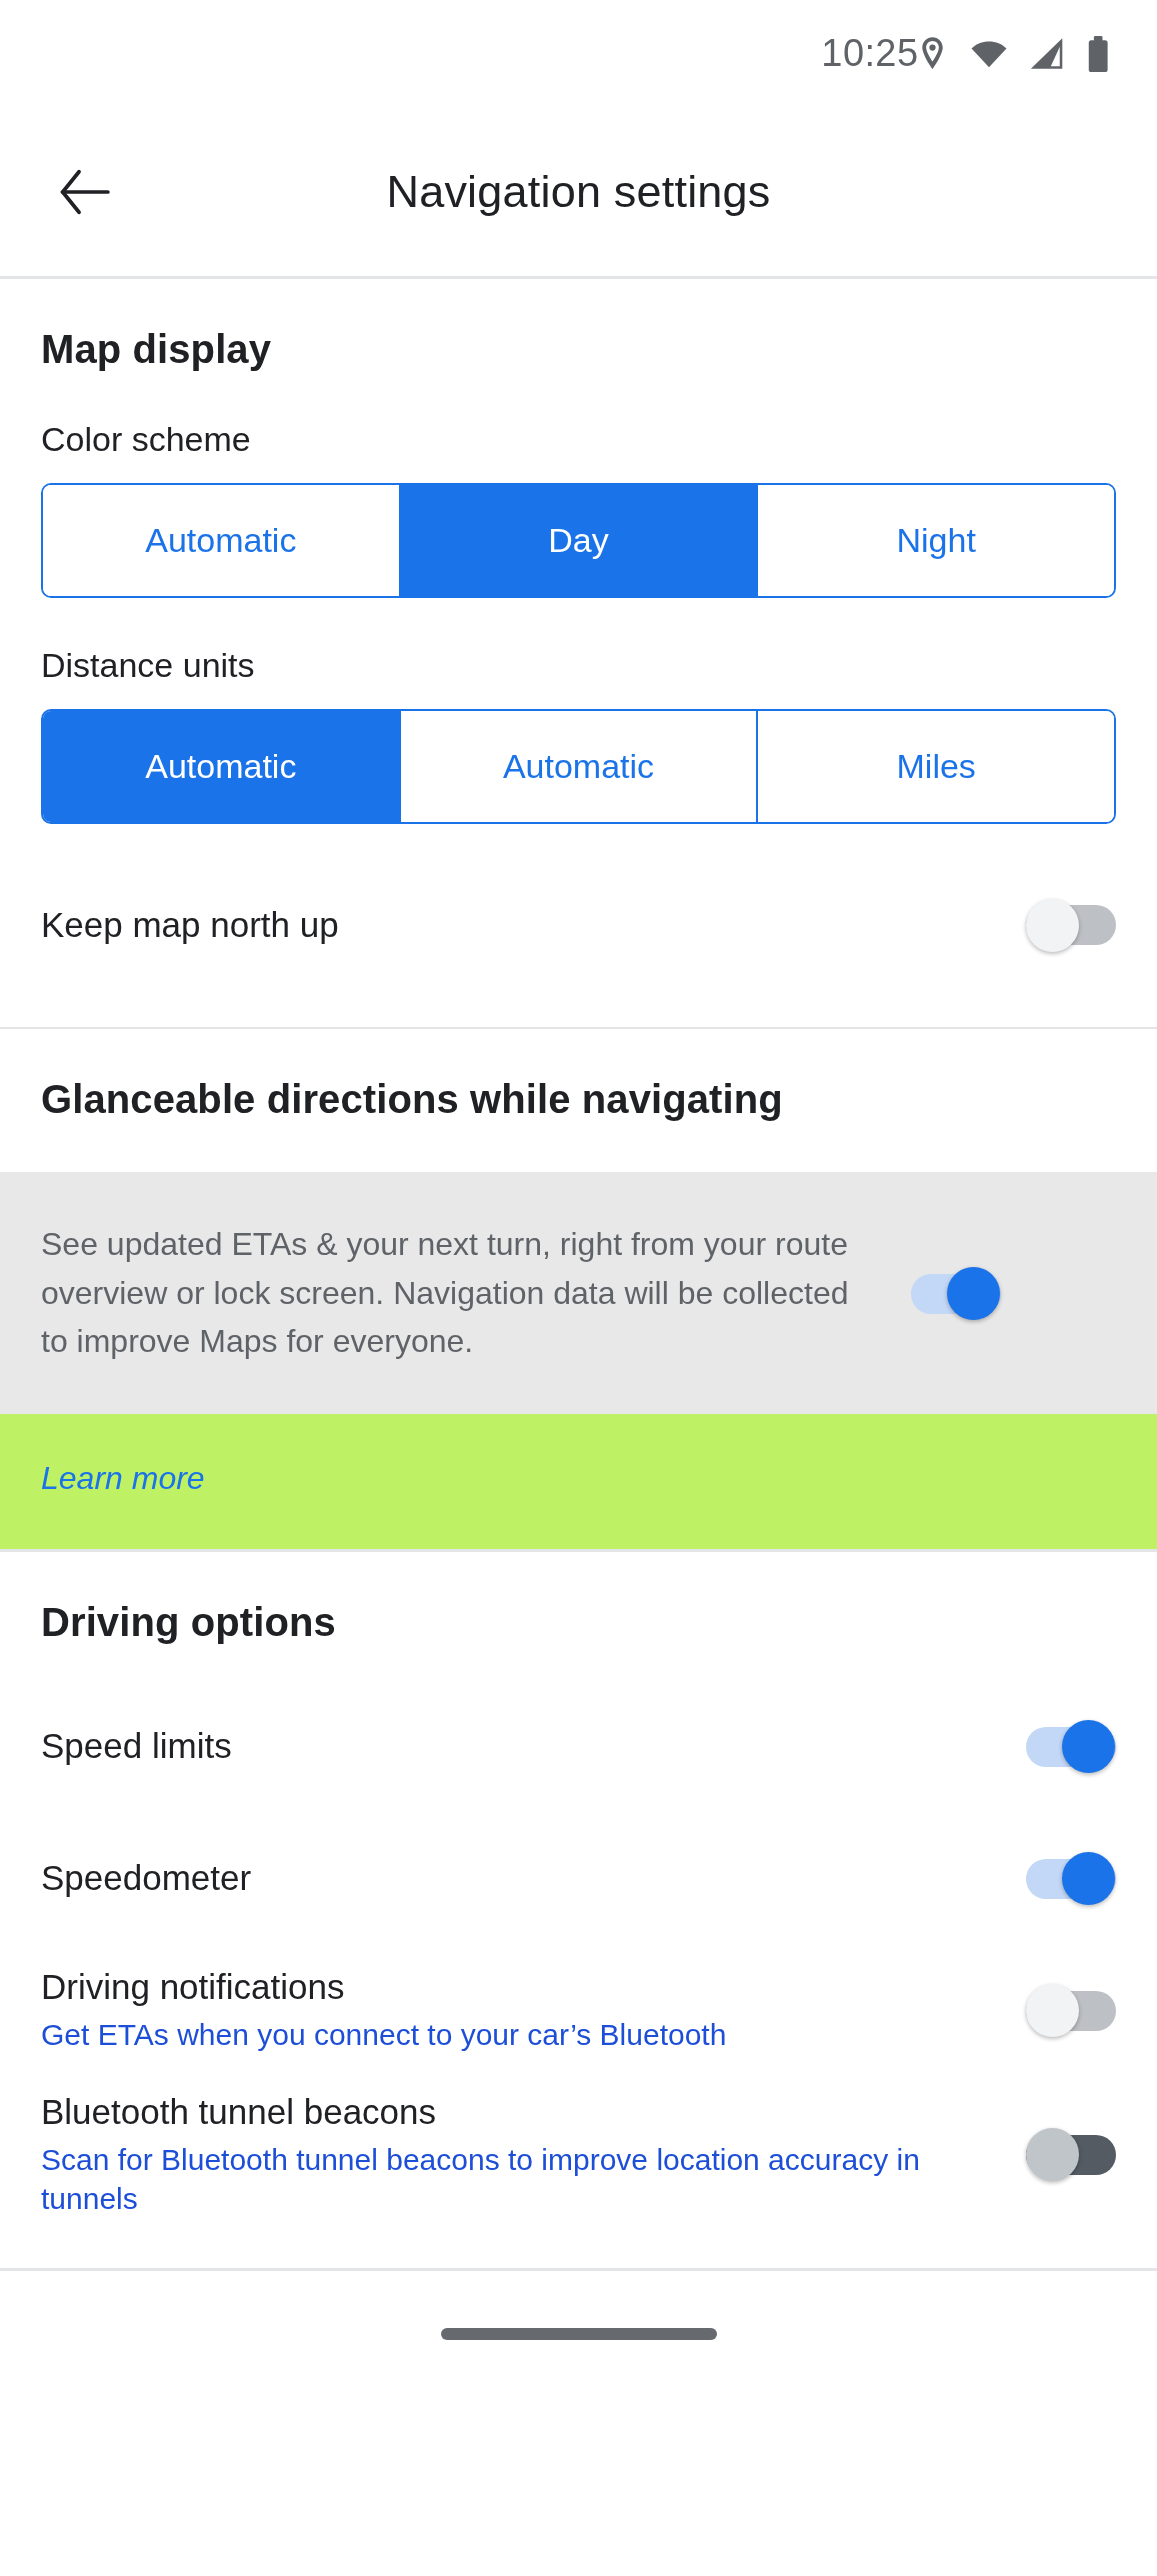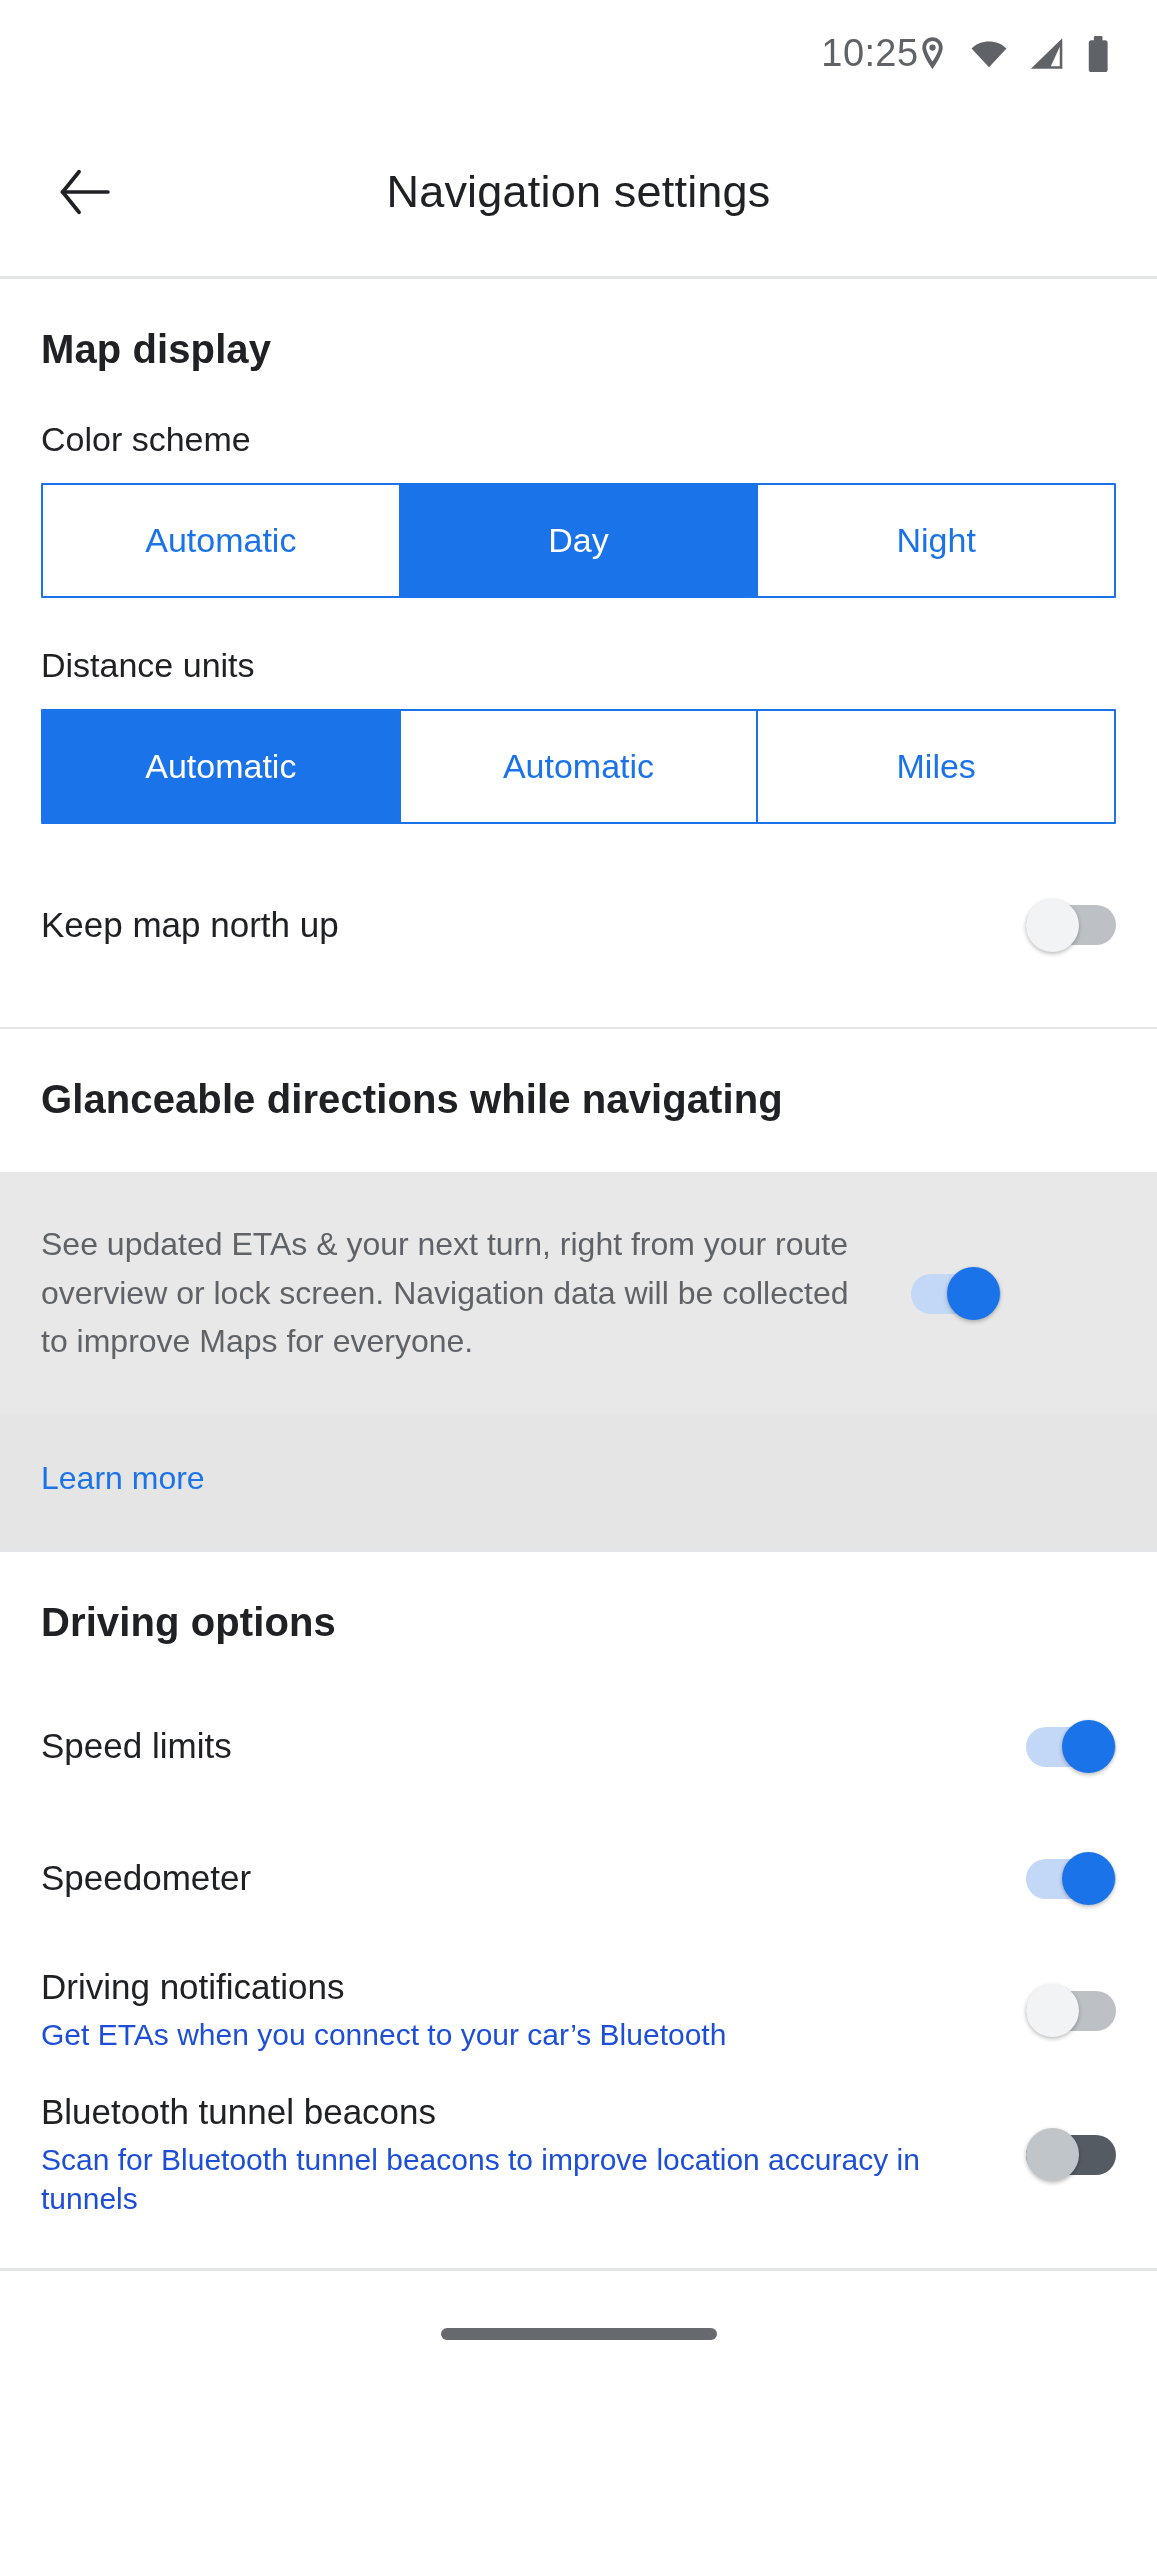--- a/index.html
+++ b/index.html
@@ -93,21 +93,21 @@
     color: #202124;
     padding: 48px 41px 0 41px;
     font-weight: 400;
   }
 
   
   .segmented {
     margin: 24px 41px 0 41px;
     display: flex;
     border: 2.6px solid #1a73e8;
-    border-radius: 1px;
+    border-radius: 10px;
     overflow: hidden;
     height: 115px;
   }
   .segmented .seg {
     flex: 1 1 0;
     display: flex;
     align-items: center;
     justify-content: center;
     font-size: 34px;
     color: #1a73e8;
@@ -189,22 +189,23 @@
   .highlight-text {
     flex: 1 1 auto;
     font-size: 32px;
     line-height: 1.52;
     color: #5f6368;
     padding-right: 38px;
     max-width: 870px;
   }
 
   .learn-more-wrap {
-    background: #e5e5e5;
+    background: #bef264;
     padding: 46px 41px 52px 41px;
+    font-style: italic;
   }
   .learn-more {
     font-size: 32px;
     color: #1a73e8;
     cursor: pointer;
     display: inline-block;
   }
 
   .spacer-sm { height: 29px; }
   .spacer-md { height: 50px; }

